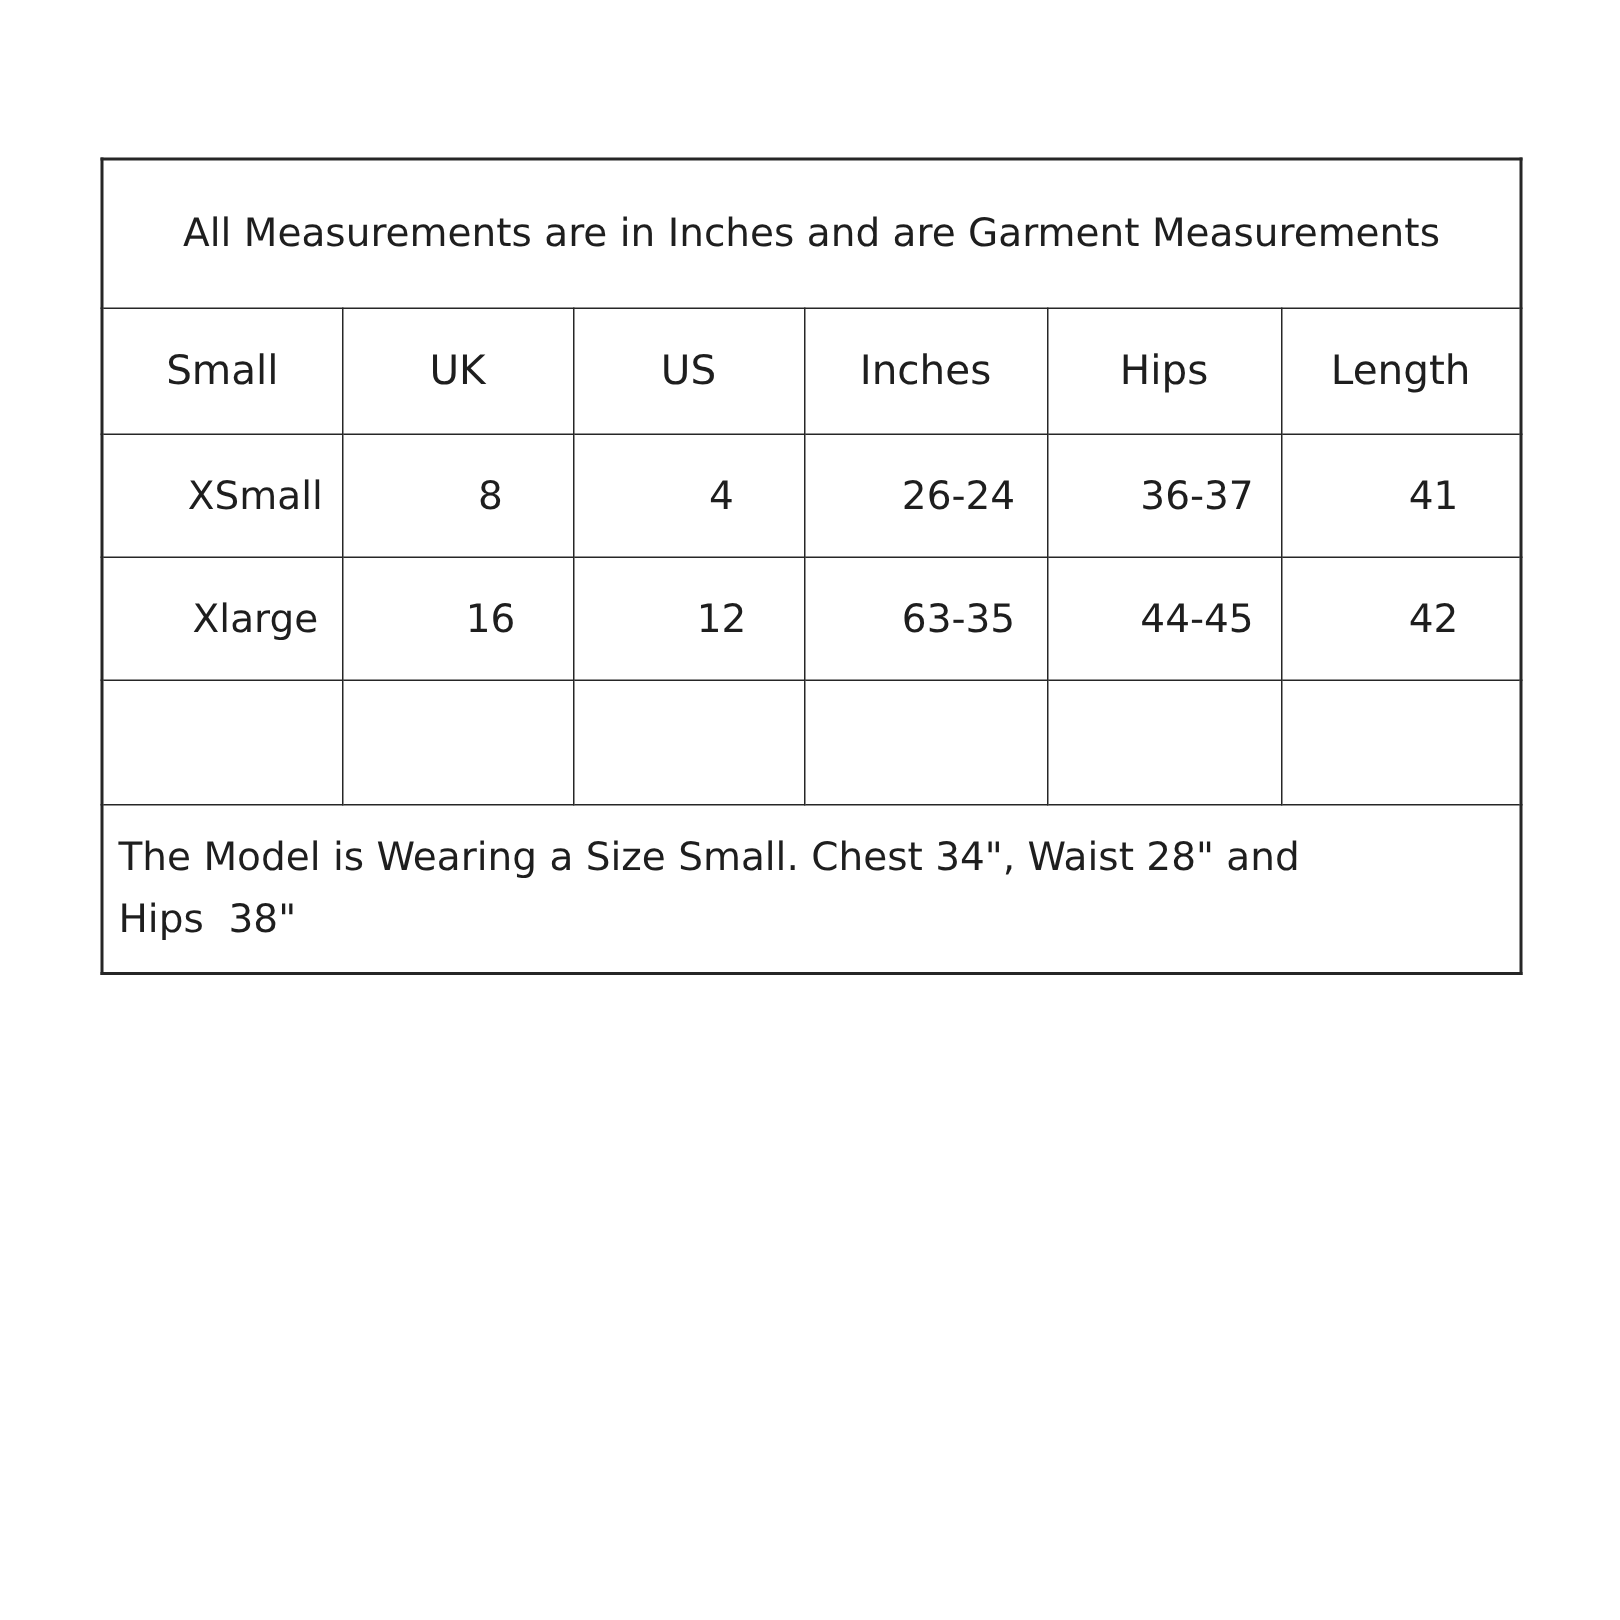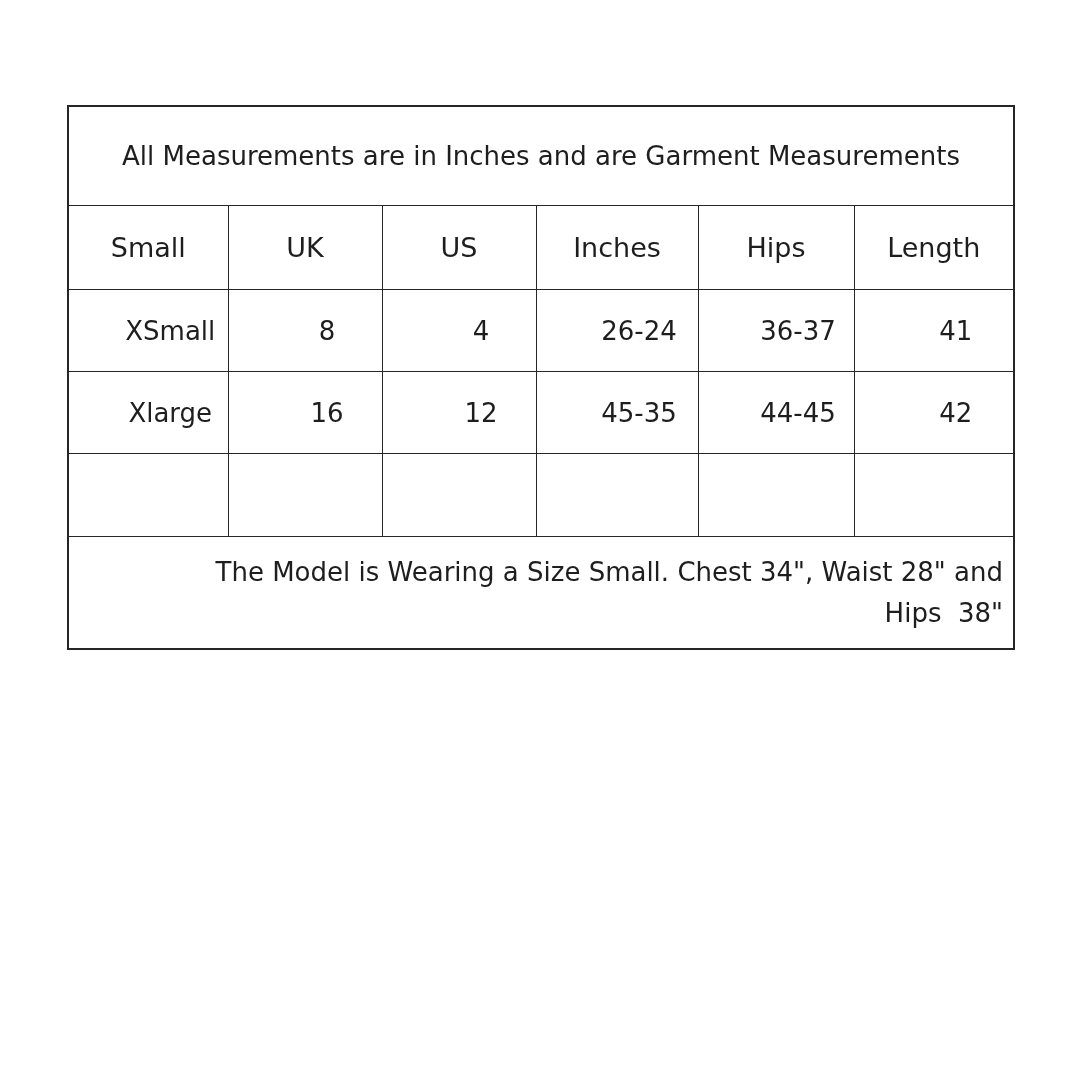--- a/index.html
+++ b/index.html
@@ -50,21 +50,21 @@
     font-size: 26px;
     padding-left: 44px;
   }
   tr.empty-row td {
     height: 82px;
   }
   tr.note-row td {
     height: 111px;
     font-size: 26px;
     line-height: 41px;
-    text-align: right;
+    text-align: left;
     padding: 0 10px;
     white-space: pre-wrap;
   }
 </style>
 </head>
 <body>
 
 <div class="canvas">
   <table class="size-chart">
     <colgroup>
@@ -94,21 +94,21 @@
         <td>8</td>
         <td>4</td>
         <td>26-24</td>
         <td>36-37</td>
         <td>41</td>
       </tr>
       <tr class="data-row">
         <td>Xlarge</td>
         <td>16</td>
         <td>12</td>
-        <td>45-35</td>
+        <td>63-35</td>
         <td>44-45</td>
         <td>42</td>
       </tr>
       <tr class="empty-row">
         <td></td>
         <td></td>
         <td></td>
         <td></td>
         <td></td>
         <td></td>

